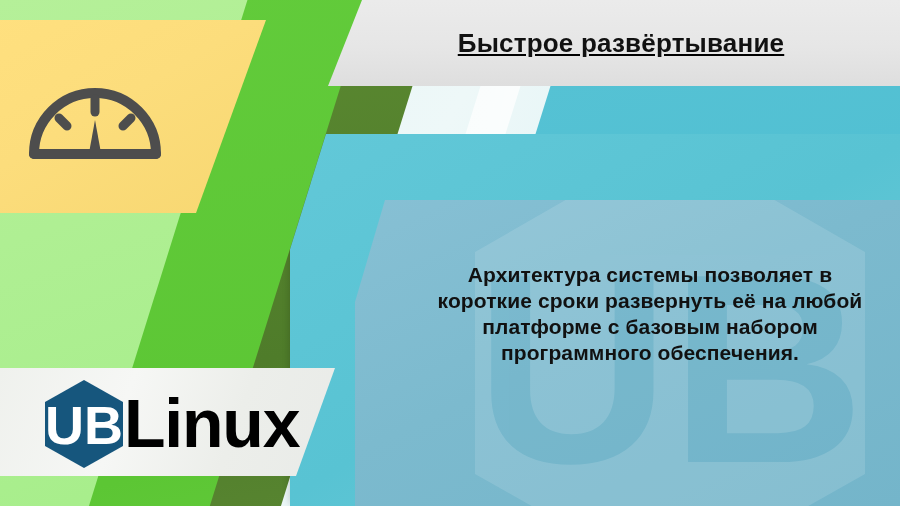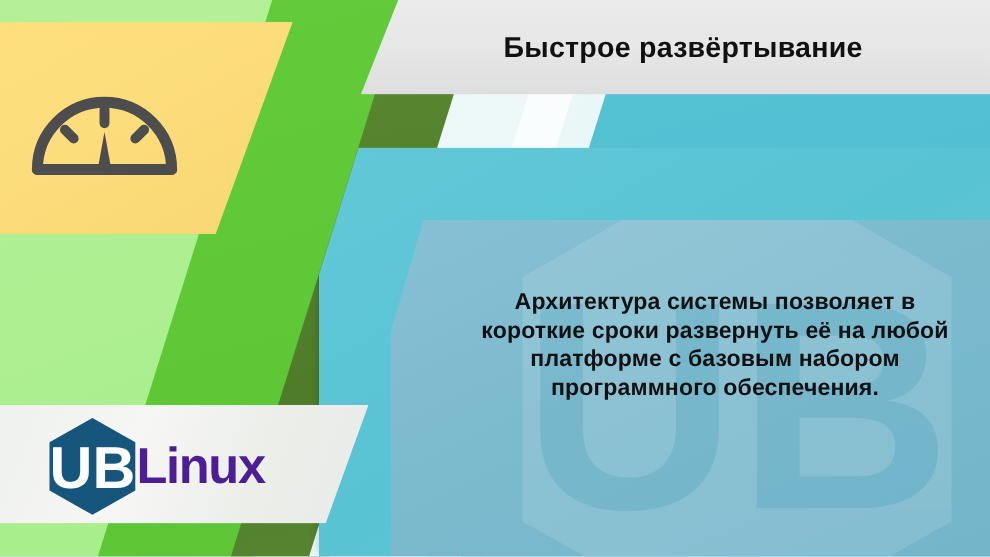--- a/index.html
+++ b/index.html
@@ -66,20 +66,21 @@
     left: 318px;
     top: 0;
     width: 582px;
     height: 86px;
     background: linear-gradient(180deg, #ebebeb 0%, #e6e6e6 55%, #dedede 100%);
     clip-path: polygon(44px 0, 582px 0, 582px 86px, 10px 86px);
     box-shadow: 0 3px 7px rgba(0,0,0,.28);
     display: flex;
     align-items: center;
     justify-content: center;
+    text-decoration: underline;
   }
   #title-text {
     color: #111111;
     font-size: 26px;
     font-weight: bold;
     letter-spacing: .2px;
     white-space: nowrap;
     padding-left: 24px;
   }
 
@@ -161,22 +162,22 @@
     display: flex;
     align-items: center;
   }
   #logo-mark {
     position: relative;
     width: 84px;
     height: 92px;
     margin-right: 2px;
   }
   #logo-wordmark {
-    color: #4c1d95;
-    font-size: 46px;
+    color: #000000;
+    font-size: 68px;
     font-weight: bold;
     letter-spacing: -1.2px;
     line-height: 1;
     margin-left: -4px;
     margin-top: -2px;
   }
 </style>
 </head>
 <body>
 

